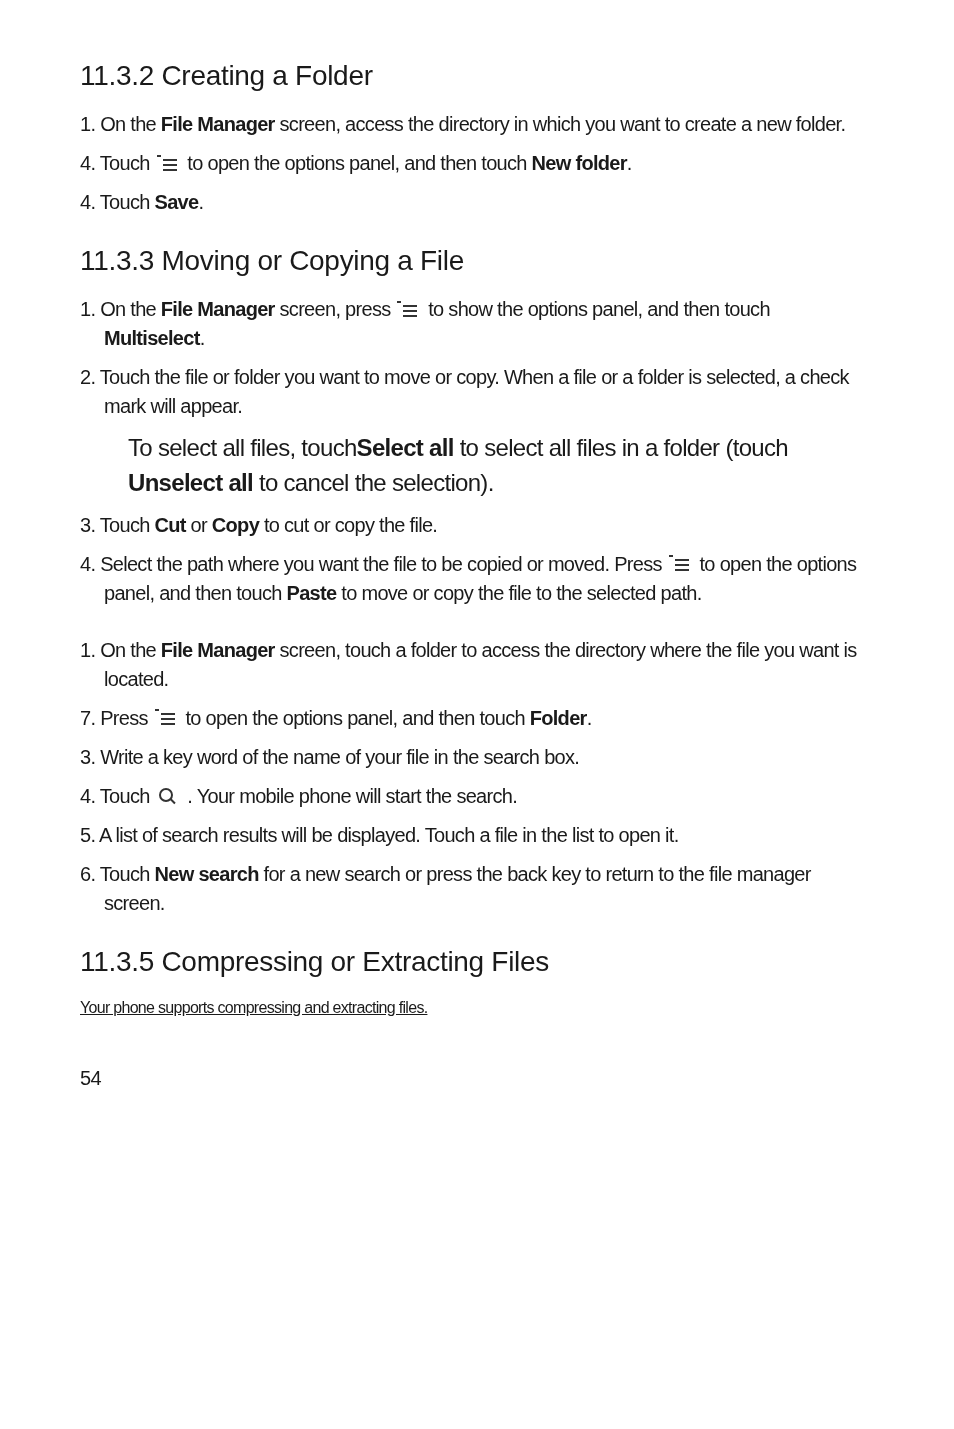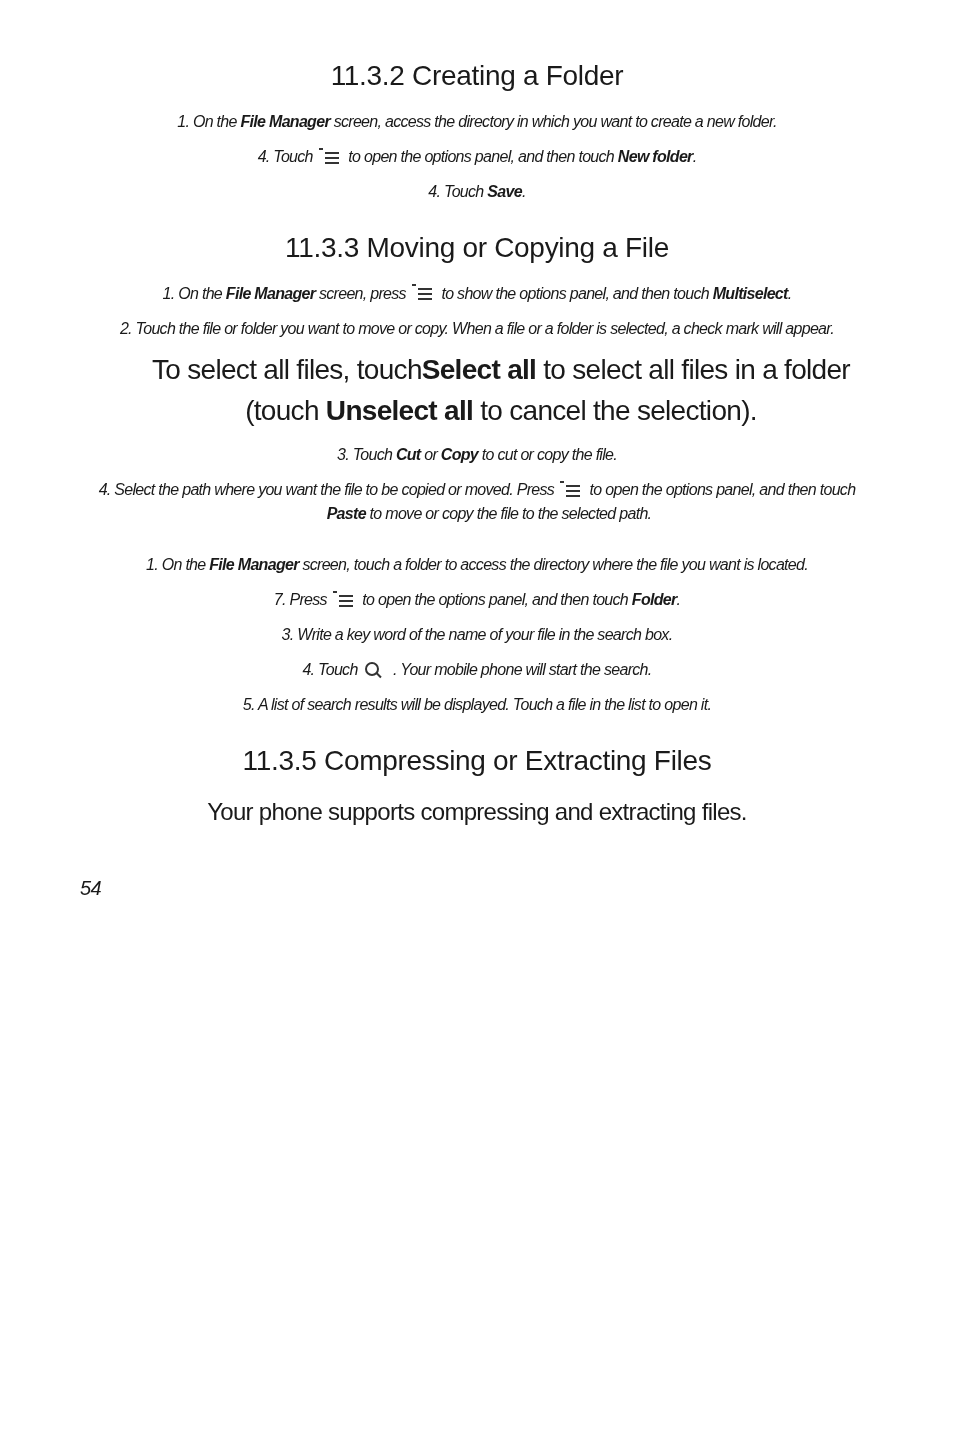--- a/index.html
+++ b/index.html
@@ -12,40 +12,40 @@
       letter-spacing: -0.5px;
     }
     h2 {
       font-size: 28px;
       font-weight: normal;
       font-stretch: condensed;
       margin: 0 0 18px 0;
       letter-spacing: -0.3px;
     }
     .step {
-      font-size: 16px;
+      font-size: 20px;
       line-height: 1.45;
-      margin: 12px 0 10px 0;
+      margin: 0 0 10px 0;
       padding-left: 24px;
       text-indent: -24px;
       letter-spacing: -0.7px;
-      font-style: italic;
     }
     .substep {
-      font-size: 28px;
+      font-size: 24px;
       line-height: 1.45;
       margin: 6px 0 10px 0;
       padding-left: 48px;
       letter-spacing: -0.7px;
     }
     .bodytext {
-      font-size: 24px;
+      font-size: 16px;
       line-height: 1.45;
       margin: 0 0 18px 0;
       letter-spacing: -0.7px;
+      text-decoration: underline;
     }
     b {
       font-weight: bold;
     }
     .menu-icon {
       display: inline-block;
       vertical-align: middle;
       width: 20px;
       height: 16px;
       position: relative;
@@ -95,27 +95,25 @@
       position: absolute;
       left: 10px;
       top: 12px;
       width: 7px;
       height: 2px;
       background: #333;
       transform: rotate(45deg);
     }
     .section-block {
       margin-bottom: 28px;
-      text-align: center;
     }
     .page-number {
       font-size: 20px;
       font-weight: normal;
       margin-top: 48px;
-      font-style: italic;
     }
   </style>
 </head>
 <body>
 
 <div class="section-block">
   <h2>11.3.2  Creating a Folder</h2>
   <p class="step">
     <span>1. On the </span><b>File Manager</b><span> screen, access the directory in which you want to create a new folder.</span>
   </p>
@@ -149,20 +147,23 @@
     <span>1. On the </span><b>File Manager</b><span> screen, touch a folder to access the directory where the file you want is located.</span>
   </p>
   <p class="step">
     <span>7. Press </span><span class="menu-icon"></span><span> to open the options panel, and then touch </span><b>Folder</b><span>.</span>
   </p>
   <p class="step">3. Write a key word of the name of your file in the search box.</p>
   <p class="step">
     <span>4. Touch </span><span class="search-icon"></span><span> . Your mobile phone will start the search.</span>
   </p>
   <p class="step">5. A list of search results will be displayed. Touch a file in the list to open it.</p>
+  <p class="step">
+    <span>6. Touch </span><b>New search</b><span> for a new search or press the back key to return to the file manager screen.</span>
+  </p>
 </div>
 
 <div class="section-block">
   <h2>11.3.5  Compressing or Extracting Files</h2>
   <p class="bodytext">Your phone supports compressing and extracting files.</p>
 </div>
 
 <div class="page-number">54</div>
 
 </body></html>

